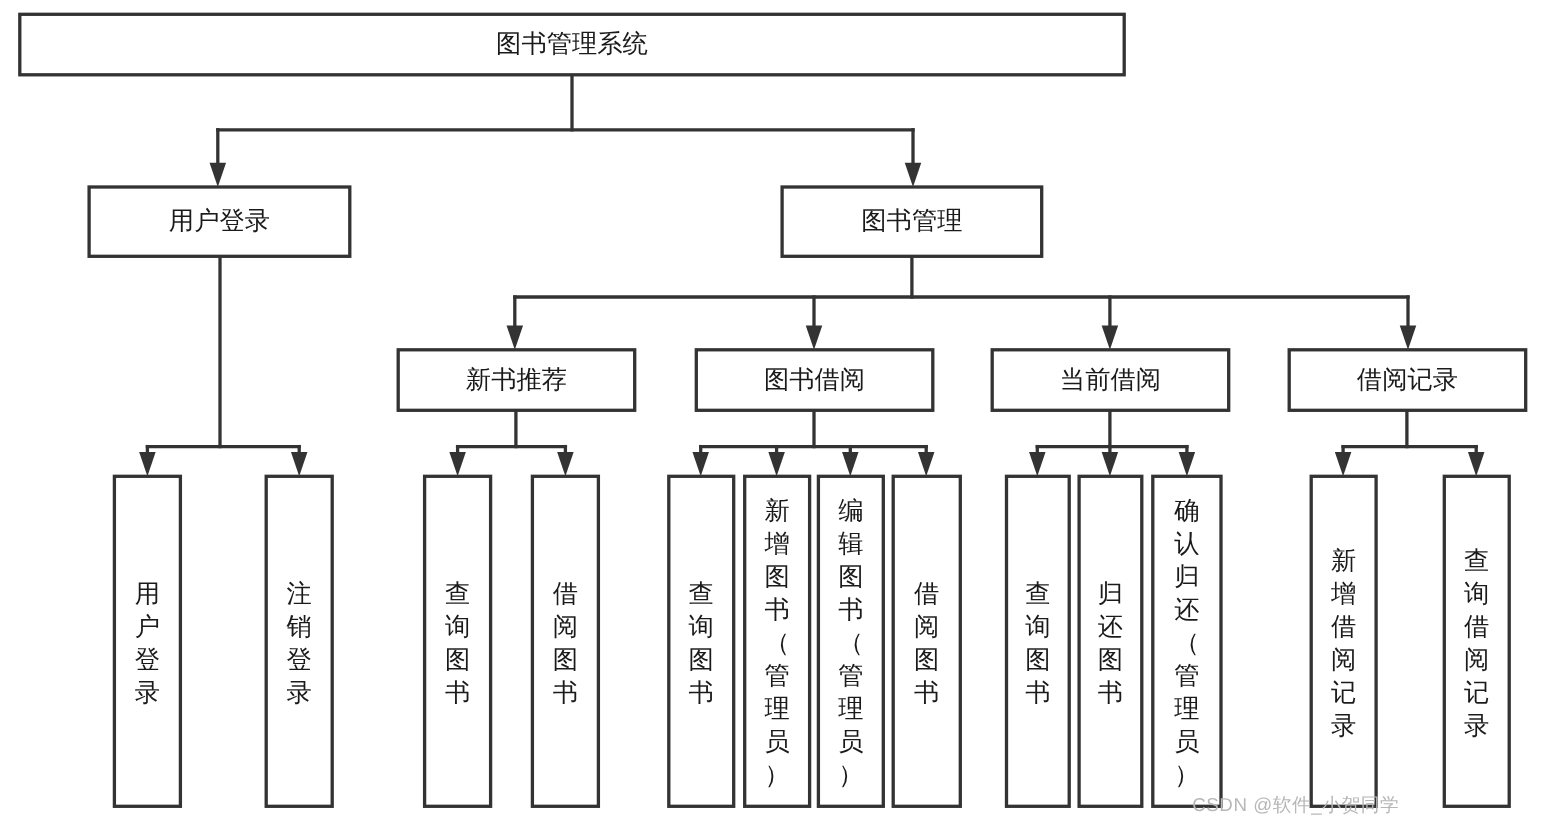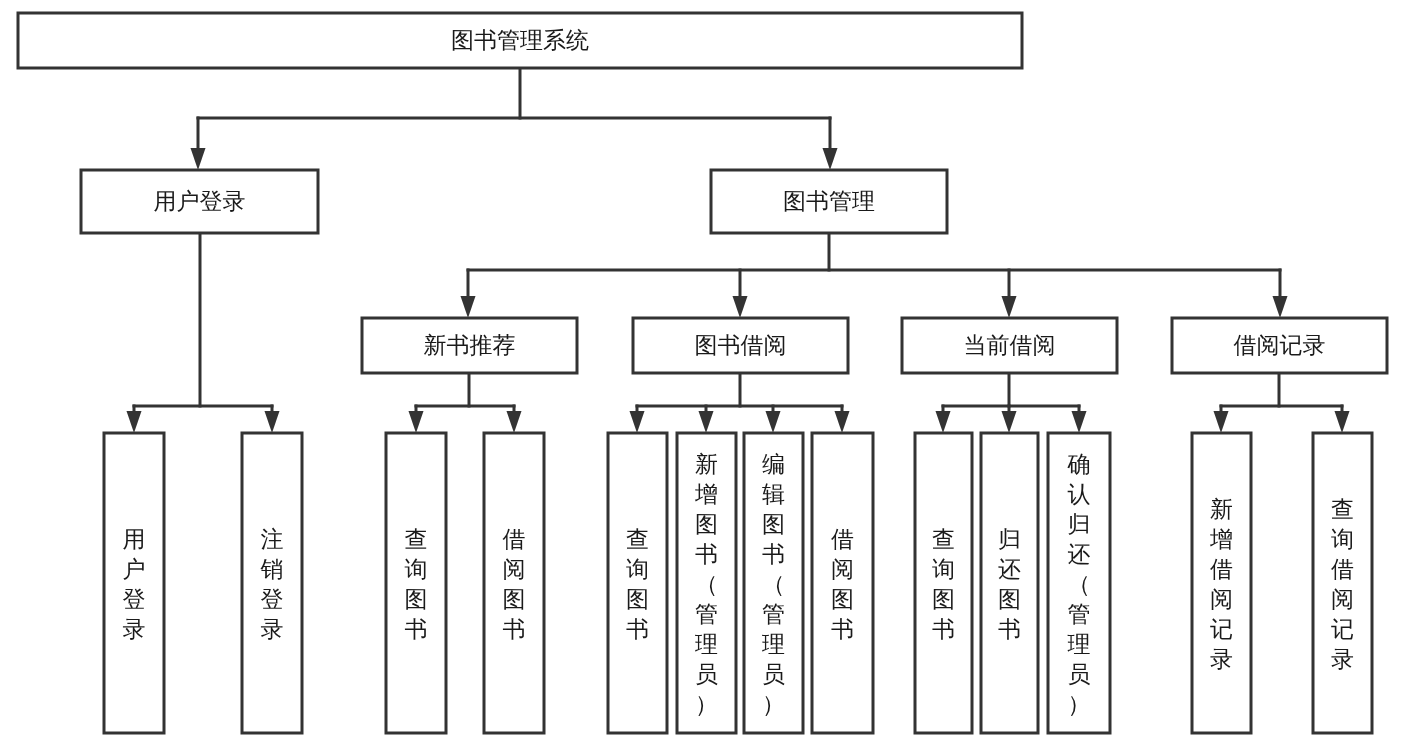--- a/index.html
+++ b/index.html
@@ -203,13 +203,14 @@
         <g>
           <rect x="1192" y="433" width="59" height="300" class="node-box"></rect>
           <text x="1221.5" y="517" class="node-label-v"><tspan x="1221.5" dy="0">新</tspan><tspan x="1221.5" dy="30">增</tspan><tspan x="1221.5" dy="30">借</tspan><tspan x="1221.5" dy="30">阅</tspan><tspan x="1221.5" dy="30">记</tspan><tspan x="1221.5" dy="30">录</tspan></text>
         </g>
         <g>
           <rect x="1313" y="433" width="59" height="300" class="node-box"></rect>
           <text x="1342.5" y="517" class="node-label-v"><tspan x="1342.5" dy="0">查</tspan><tspan x="1342.5" dy="30">询</tspan><tspan x="1342.5" dy="30">借</tspan><tspan x="1342.5" dy="30">阅</tspan><tspan x="1342.5" dy="30">记</tspan><tspan x="1342.5" dy="30">录</tspan></text>
         </g>
       </g>
   </svg>
+  <div class="watermark">CSDN @软件_小贺同学</div>
 </div>
 
 </body></html>

